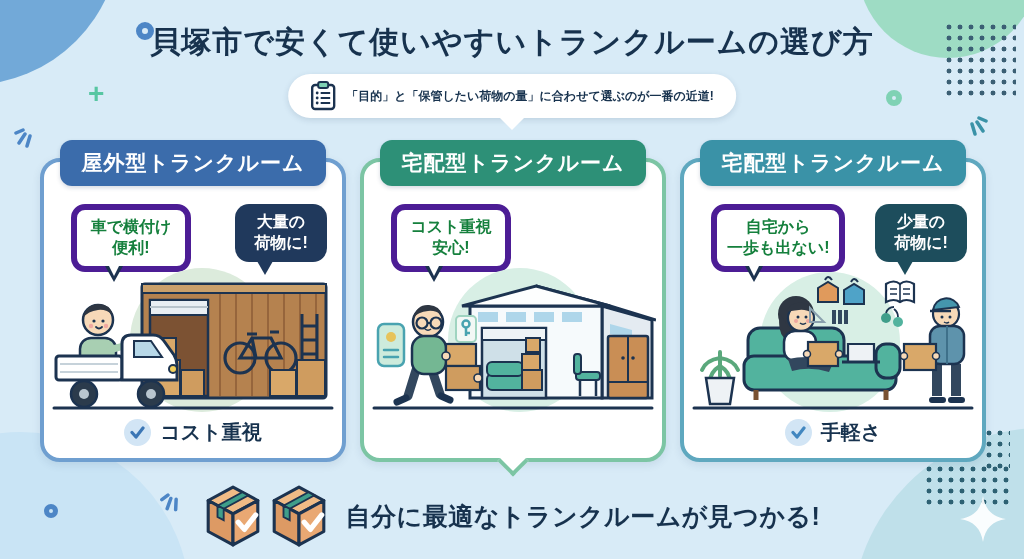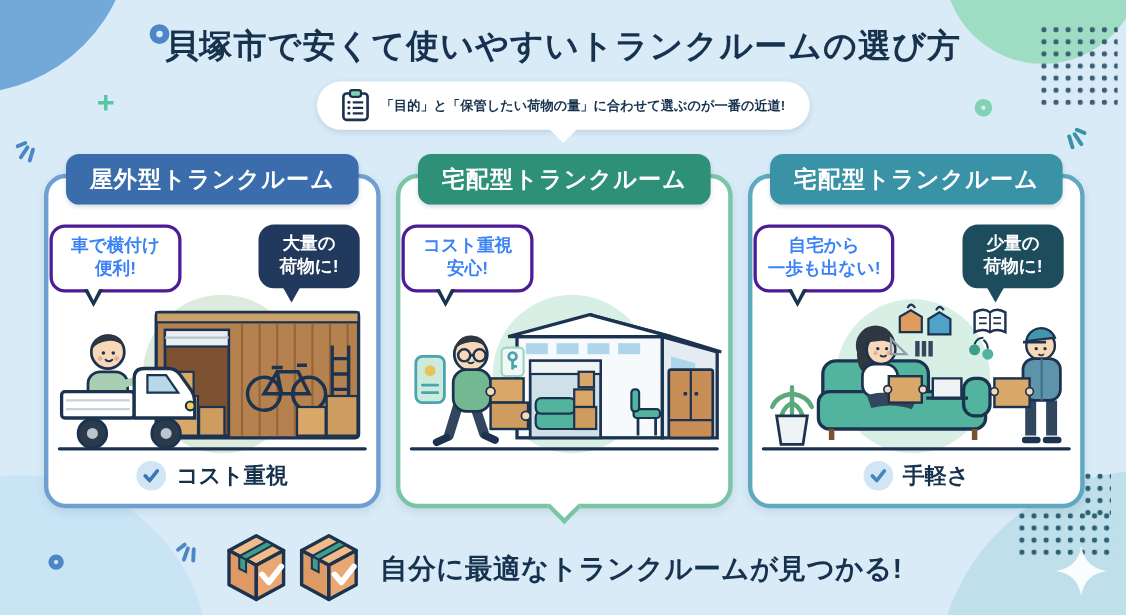--- a/index.html
+++ b/index.html
@@ -61,21 +61,21 @@
     width:266px;height:46px;border-radius:12px;background:var(--c-header,#555);
     color:#fff;display:flex;align-items:center;justify-content:center;
     font-size:21px;font-weight:800;letter-spacing:1px;white-space:nowrap;
     box-shadow:0 2px 4px rgba(31,58,95,.18);
   }
   .bubble{
     position:absolute;top:42px;border-radius:14px;padding:7px 10px;
     font-size:16px;font-weight:800;line-height:1.3;text-align:center;
     white-space:pre-line;
   }
-  .bubble-light{left:1px;background:#fff;border:3px solid #4c1d95;color:#3b82f6;min-width:120px;}
+  .bubble-light{left:27px;background:#fff;border:6px solid #4c1d95;color:#15803d;min-width:120px;}
   .bubble-light::after{
     content:"";position:absolute;bottom:-16px;left:28px;width:0;height:0;
     border-left:9px solid transparent;border-right:9px solid transparent;border-top:16px solid #1c3350;
   }
   .bubble-light::before{
     content:"";position:absolute;bottom:-10px;left:31px;width:0;height:0;z-index:1;
     border-left:6px solid transparent;border-right:6px solid transparent;border-top:12px solid #fff;
   }
   .bubble-dark{right:15px;background:var(--c-bubble,#223);color:#fff;min-width:92px;padding:8px 12px;}
   .bubble-dark::after{

